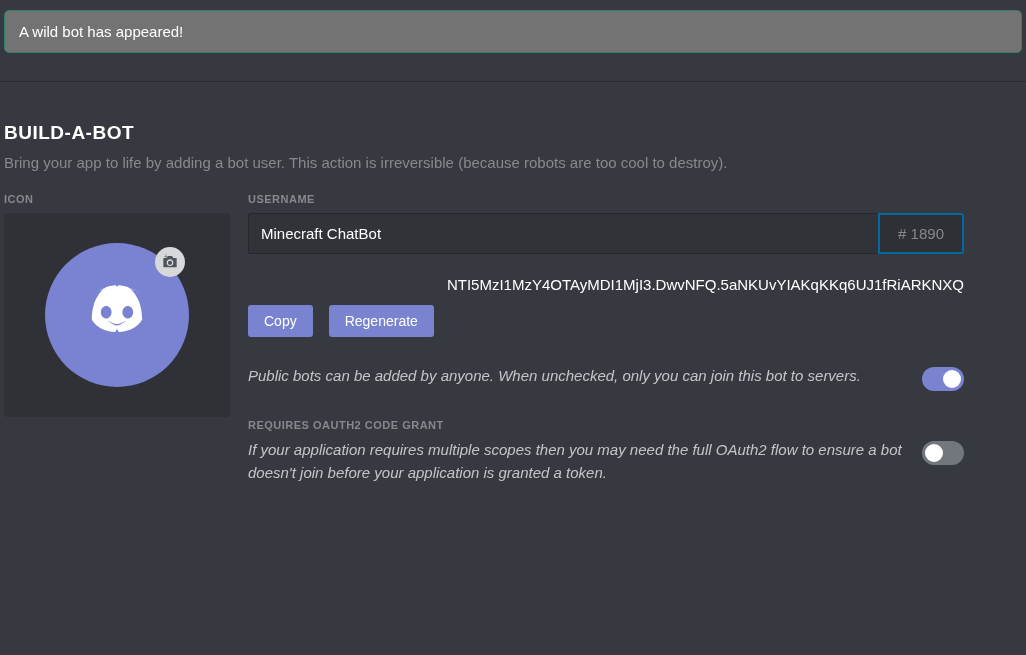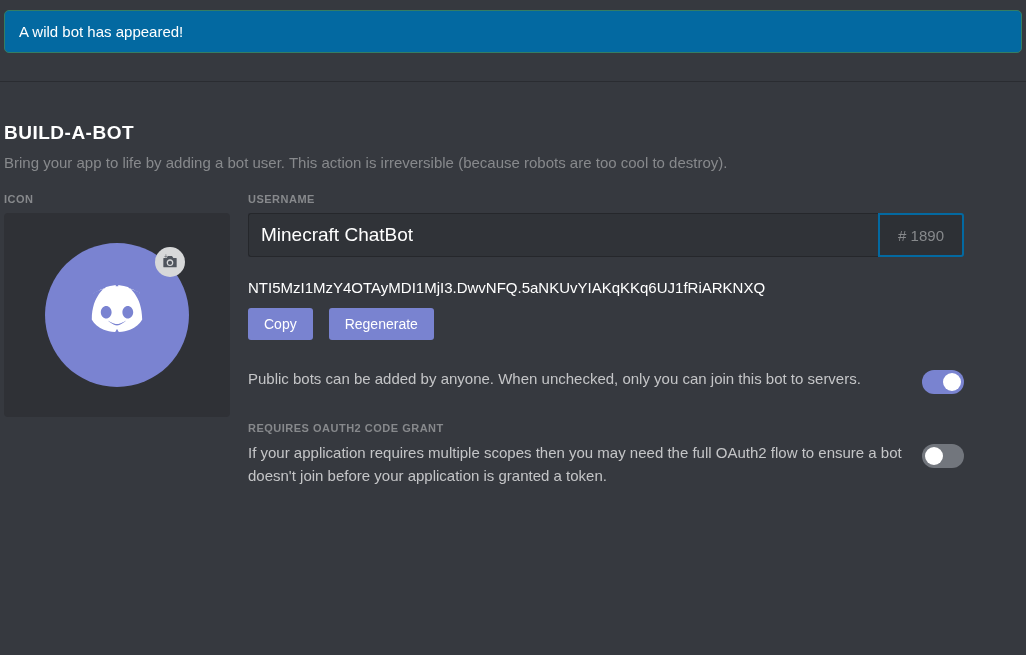--- a/index.html
+++ b/index.html
@@ -11,21 +11,21 @@
       background-color: #36393f;
       font-family: -apple-system, BlinkMacSystemFont, "Segoe UI", Helvetica, Arial, sans-serif;
       color: #dcddde;
       width: 1026px;
       height: 655px;
       overflow: hidden;
     }
     .notification-bar {
       margin: 10px 4px 4px 4px;
       padding: 12px 14px;
-      background-color: #0369a1;
+      background-color: #737373;
       border: 1px solid #347e64;
       border-radius: 5px;
       color: #ffffff;
       font-size: 15px;
     }
     .divider {
       margin-top: 28px;
       height: 1px;
       background-color: #2a2c31;
     }
@@ -101,38 +101,39 @@
       margin-bottom: 22px;
     }
     .username-input {
       flex: 1;
       background-color: #303338;
       border: 1px solid #25272b;
       border-right: none;
       border-radius: 3px 0 0 3px;
       padding: 10px 12px;
       color: #ffffff;
-      font-size: 19px;
+      font-size: 15px;
       outline: none;
     }
     .discriminator {
       background-color: #2d3035;
       border: 2px solid #0369a1;
       border-radius: 0 3px 3px 0;
       padding: 10px 18px;
       color: #87898c;
       font-size: 15px;
       display: flex;
       align-items: center;
     }
     .token-value {
       color: #ffffff;
       font-size: 15px;
       margin-bottom: 12px;
       word-break: break-all;
+      text-align: right;
     }
     .button-row {
       display: flex;
       gap: 16px;
       margin-bottom: 28px;
     }
     .btn {
       background-color: #7983d0;
       color: #ffffff;
       border: none;
@@ -148,20 +149,21 @@
       display: flex;
       align-items: flex-start;
       justify-content: space-between;
       gap: 16px;
     }
     .toggle-description {
       color: #c4c5c7;
       font-size: 15px;
       line-height: 1.5;
       flex: 1;
+      font-style: italic;
     }
     .toggle {
       width: 42px;
       height: 24px;
       border-radius: 12px;
       position: relative;
       cursor: pointer;
       flex-shrink: 0;
       margin-top: 2px;
     }

